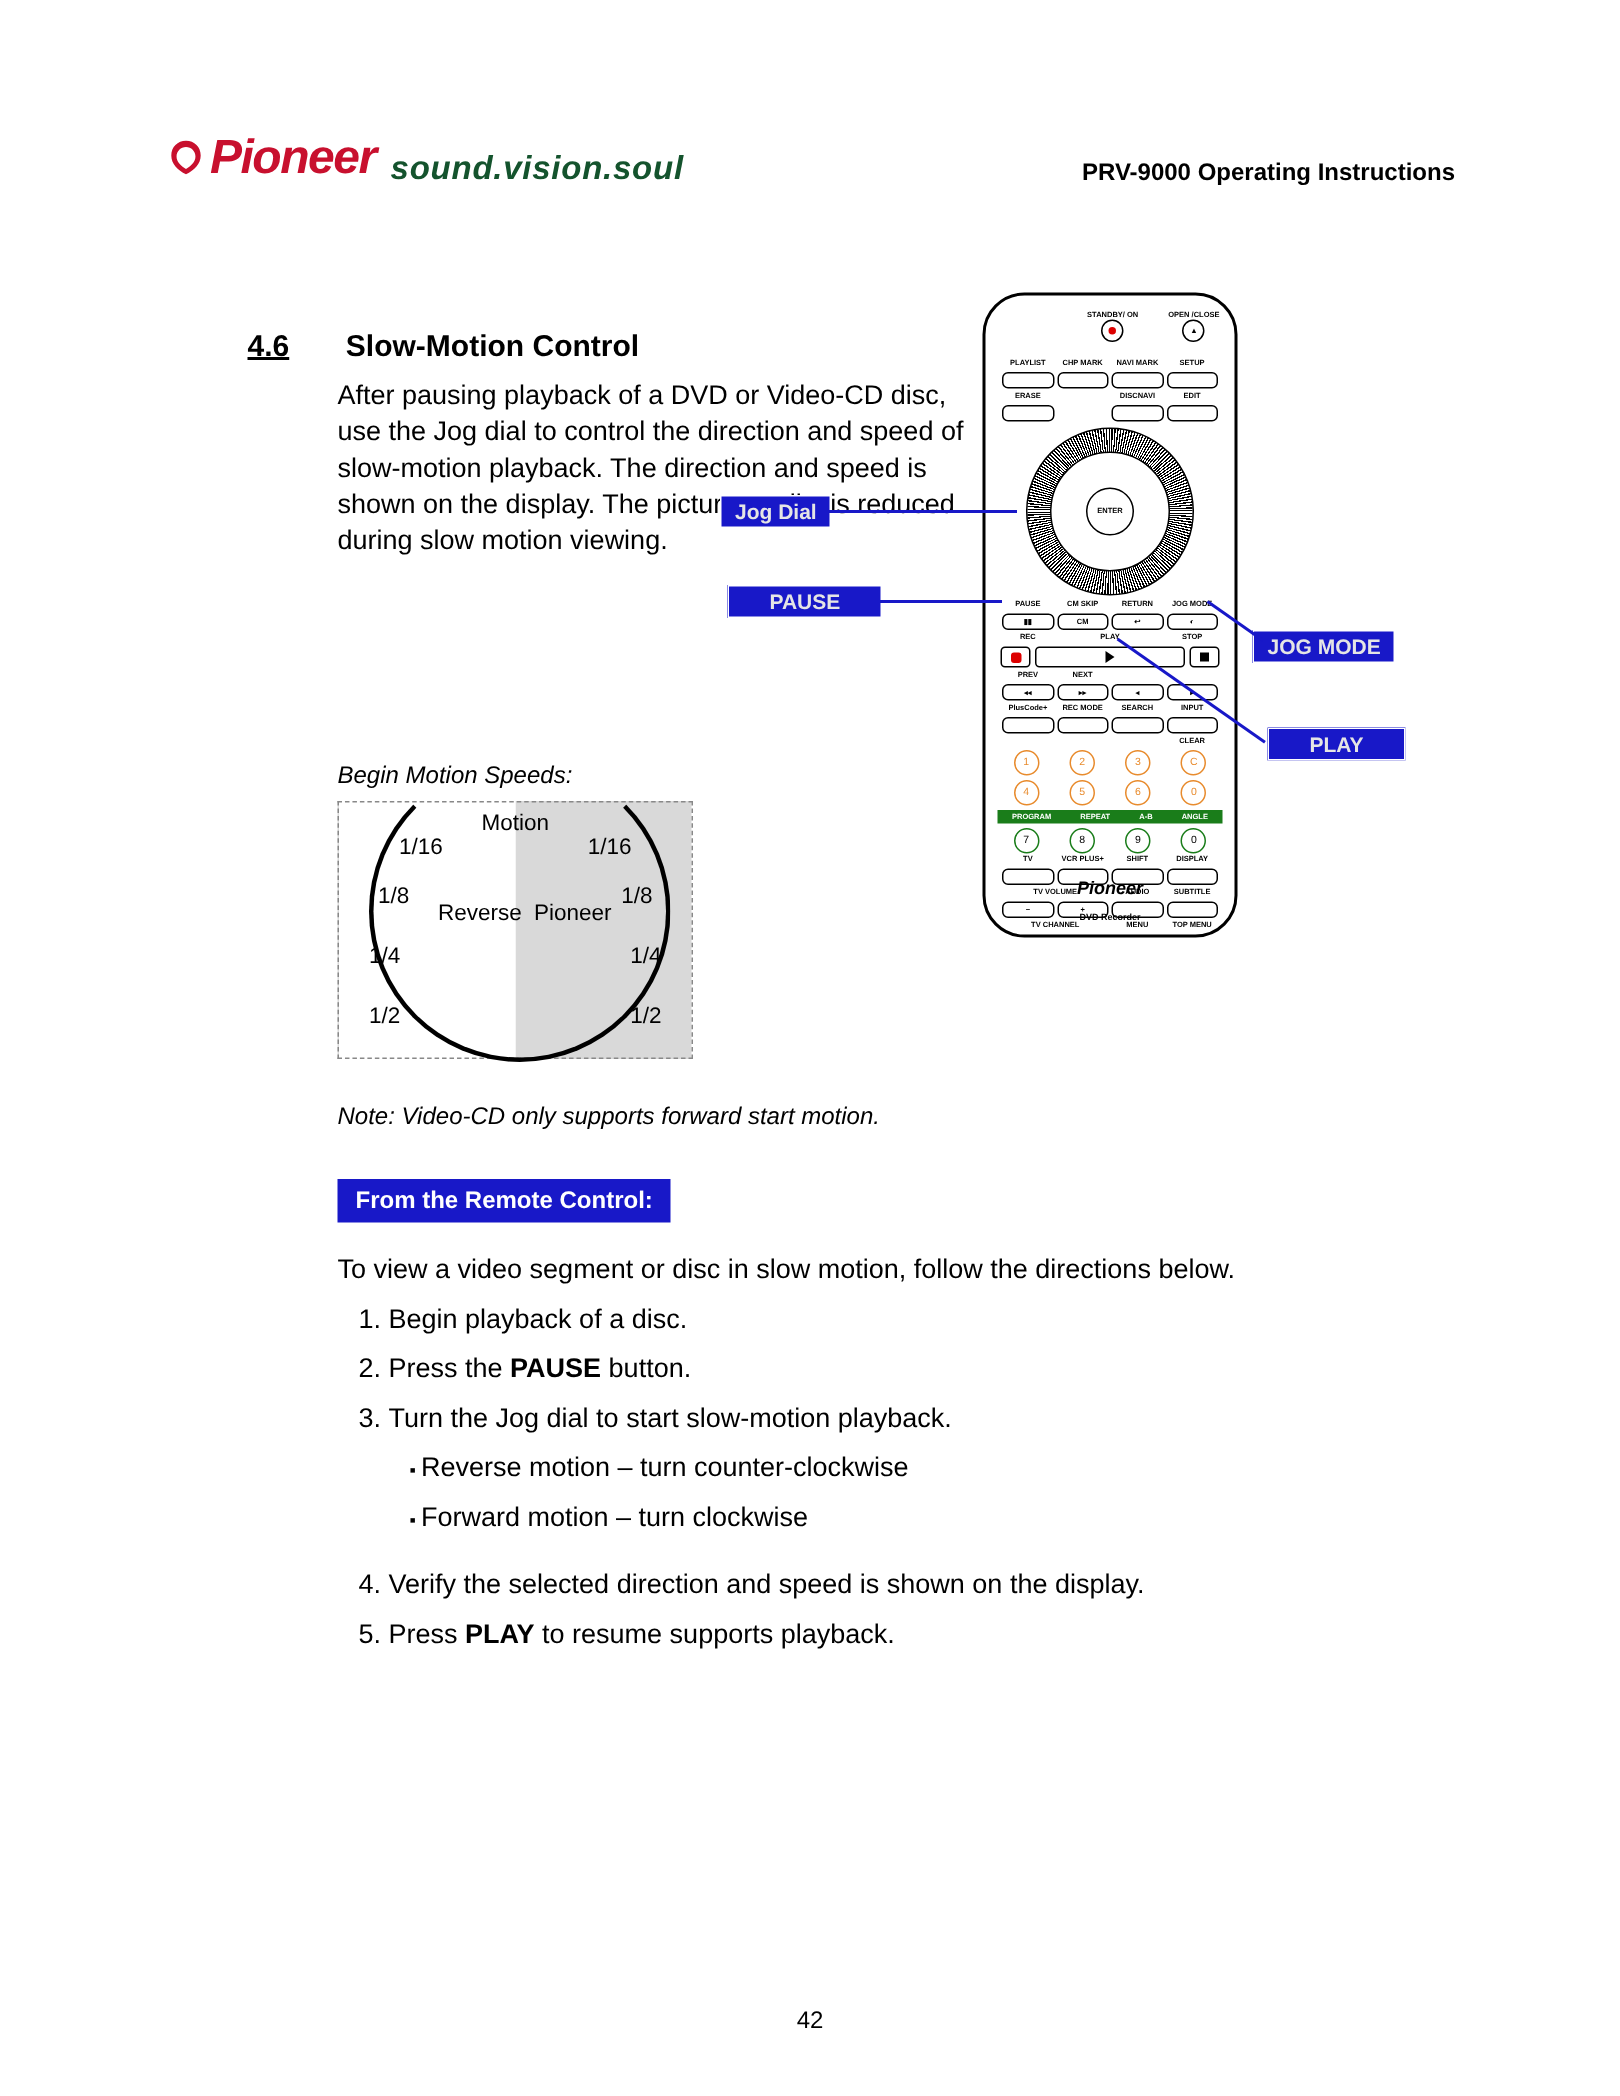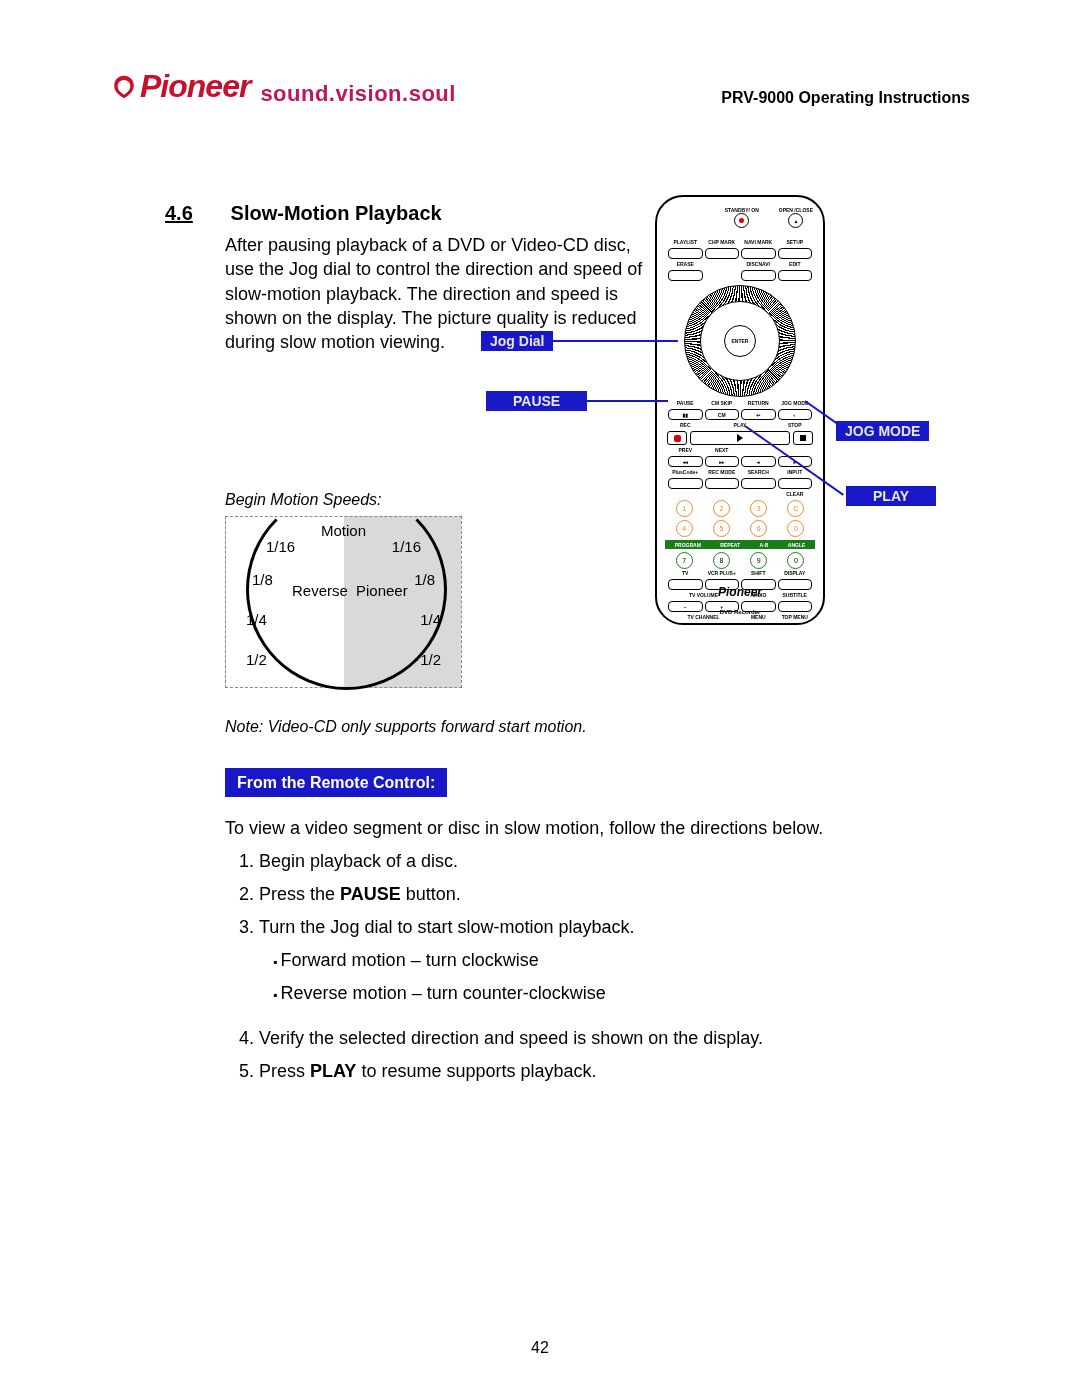--- a/index.html
+++ b/index.html
@@ -6,21 +6,21 @@
     margin: 0;
     font-family: Arial, Helvetica, sans-serif;
     background: #fff;
     color: #000;
     width: 1080px;
   }
   .page {
     width: 1080px;
     height: 1397px;
     position: relative;
-    padding: 59px 110px 40px 110px;
+    padding: 77px 110px 40px 110px;
     box-sizing: border-box;
   }
   .header-row {
     display: flex;
     align-items: flex-end;
     justify-content: space-between;
   }
   .logo-block { display: flex; align-items: baseline; gap: 10px; }
   .pioneer-logo {
     font-family: "Arial Black", Arial, sans-serif;
@@ -32,21 +32,22 @@
     display: inline-flex;
     align-items: center;
   }
   .pioneer-mark {
     width: 28px; height: 28px;
     display: inline-block;
     margin-right: 2px;
   }
   .tagline {
     font-size: 22px;
-    color: #be185d;
+    color: #14532d;
+    font-style: italic;
     font-weight: 600;
     letter-spacing: .5px;
   }
   .doc-title {
     font-size: 16px;
     font-weight: bold;
     margin-top: 30px;
     white-space: nowrap;
   }
   .section-head {
@@ -200,21 +201,21 @@
         </span>
         <span>Pioneer</span>
       </span>
       <span class="tagline">sound.vision.soul</span>
     </div>
     <div class="doc-title">PRV-9000 Operating Instructions</div>
   </div>
 
   <div class="section-head">
     <span class="num">4.6</span>
-    <span>Slow-Motion Playback</span>
+    <span>Slow-Motion Control</span>
   </div>
 
   <div class="body-col">
     <div class="intro">After pausing playback of a DVD or Video-CD disc, use the Jog dial to control the direction and speed of slow-motion playback. The direction and speed is shown on the display. The picture quality is reduced during slow motion viewing.</div>
 
     <div class="speeds-head">Begin Motion Speeds:</div>
     <div class="dial-diagram">
       <div class="dial-arc"></div>
       <span class="dl" style="left:50%; top:4px; transform:translateX(-50%);">Motion</span>
       <span class="dl" style="left:66px; top:64px;">Reverse</span>
@@ -236,22 +237,22 @@
     <div class="instr">
       <div>To view a video segment or disc in slow motion, follow the directions below.</div>
       <ol>
         <li><span>Begin playback of a disc.</span></li>
         <li>
           <span>Press the </span><b>PAUSE</b><span> button.</span>
         </li>
         <li>
           <span>Turn the Jog dial to start slow-motion playback.</span>
           <ul class="sub">
+            <li>Reverse motion – turn counter-clockwise</li>
             <li>Forward motion – turn clockwise</li>
-            <li>Reverse motion – turn counter-clockwise</li>
           </ul>
         </li>
         <li style="margin-top:18px;"><span>Verify the selected direction and speed is shown on the display.</span></li>
         <li>
           <span>Press </span><b>PLAY</b><span> to resume supports playback.</span>
         </li>
       </ol>
     </div>
   </div>
 

